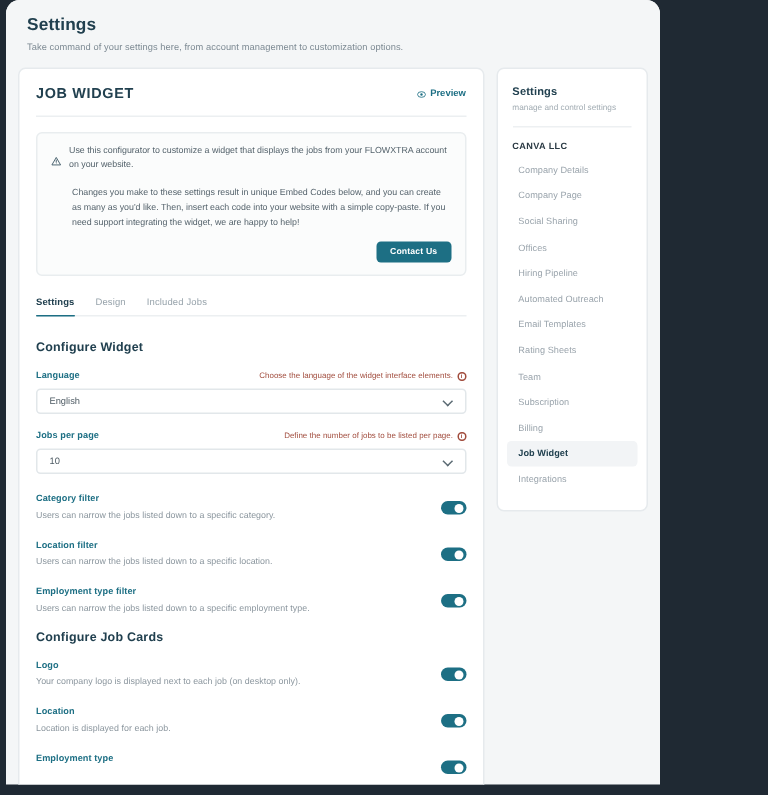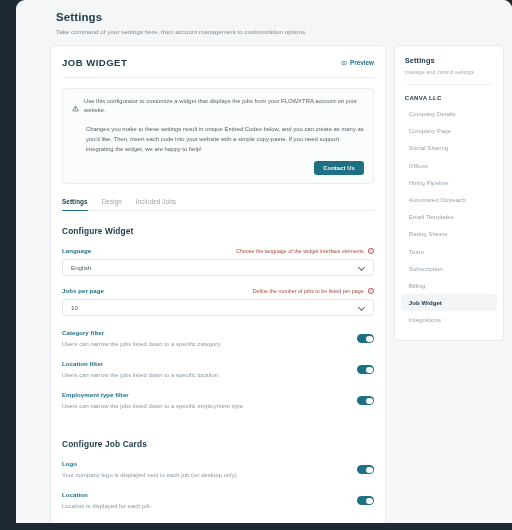--- a/index.html
+++ b/index.html
@@ -15,27 +15,26 @@
   #screen {
     position: relative;
     width: 512px;
     height: 530px;
     background: #1f2933;
   }
 
   
   #page {
     position: absolute;
-    left: 16px; top: 0;
-    width: 496px;
+    left: 4px; top: 0;
+    width: 436px;
     height: 523px;
     background: #f4f6f7;
     border-radius: 9px 9px 0 0;
     overflow: hidden;
-    padding-left: 26px;
   }
 
   
   #header {
     padding: 11px 14px 10px 14px;
     background: #f4f6f7;
   }
   #header .h-title {
     font-size: 11.5px;
     font-weight: bold;
@@ -165,21 +164,21 @@
   }
 
   
   .section-h {
     font-size: 8.3px;
     font-weight: bold;
     color: #21404f;
     margin-top: 15px;
     letter-spacing: .15px;
   }
-  .section-h.spaced { margin-top: 30px; }
+  .section-h.spaced { margin-top: 10px; }
 
   
   .field { margin-top: 11px; }
   .field-top {
     display: flex;
     align-items: center;
     justify-content: space-between;
   }
   .field-label {
     font-size: 6.1px;

